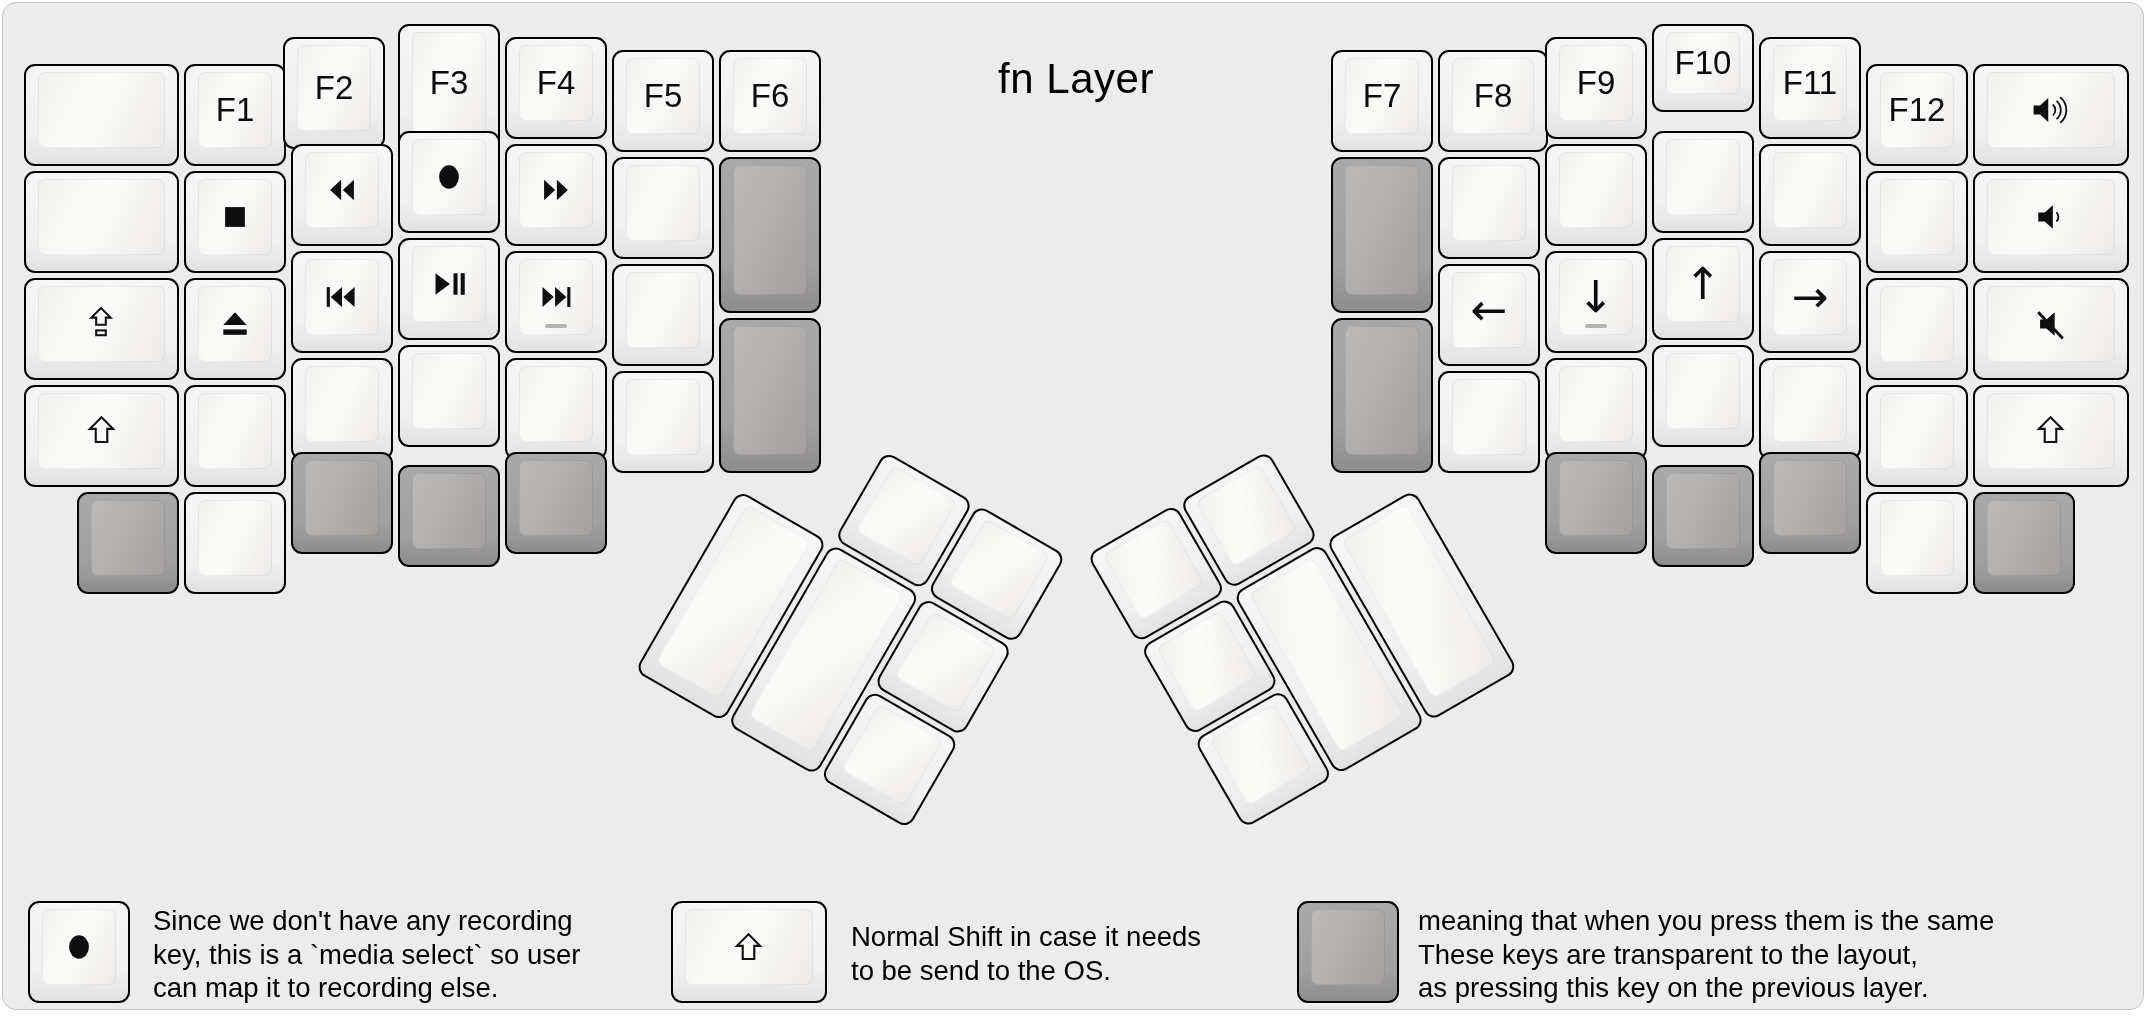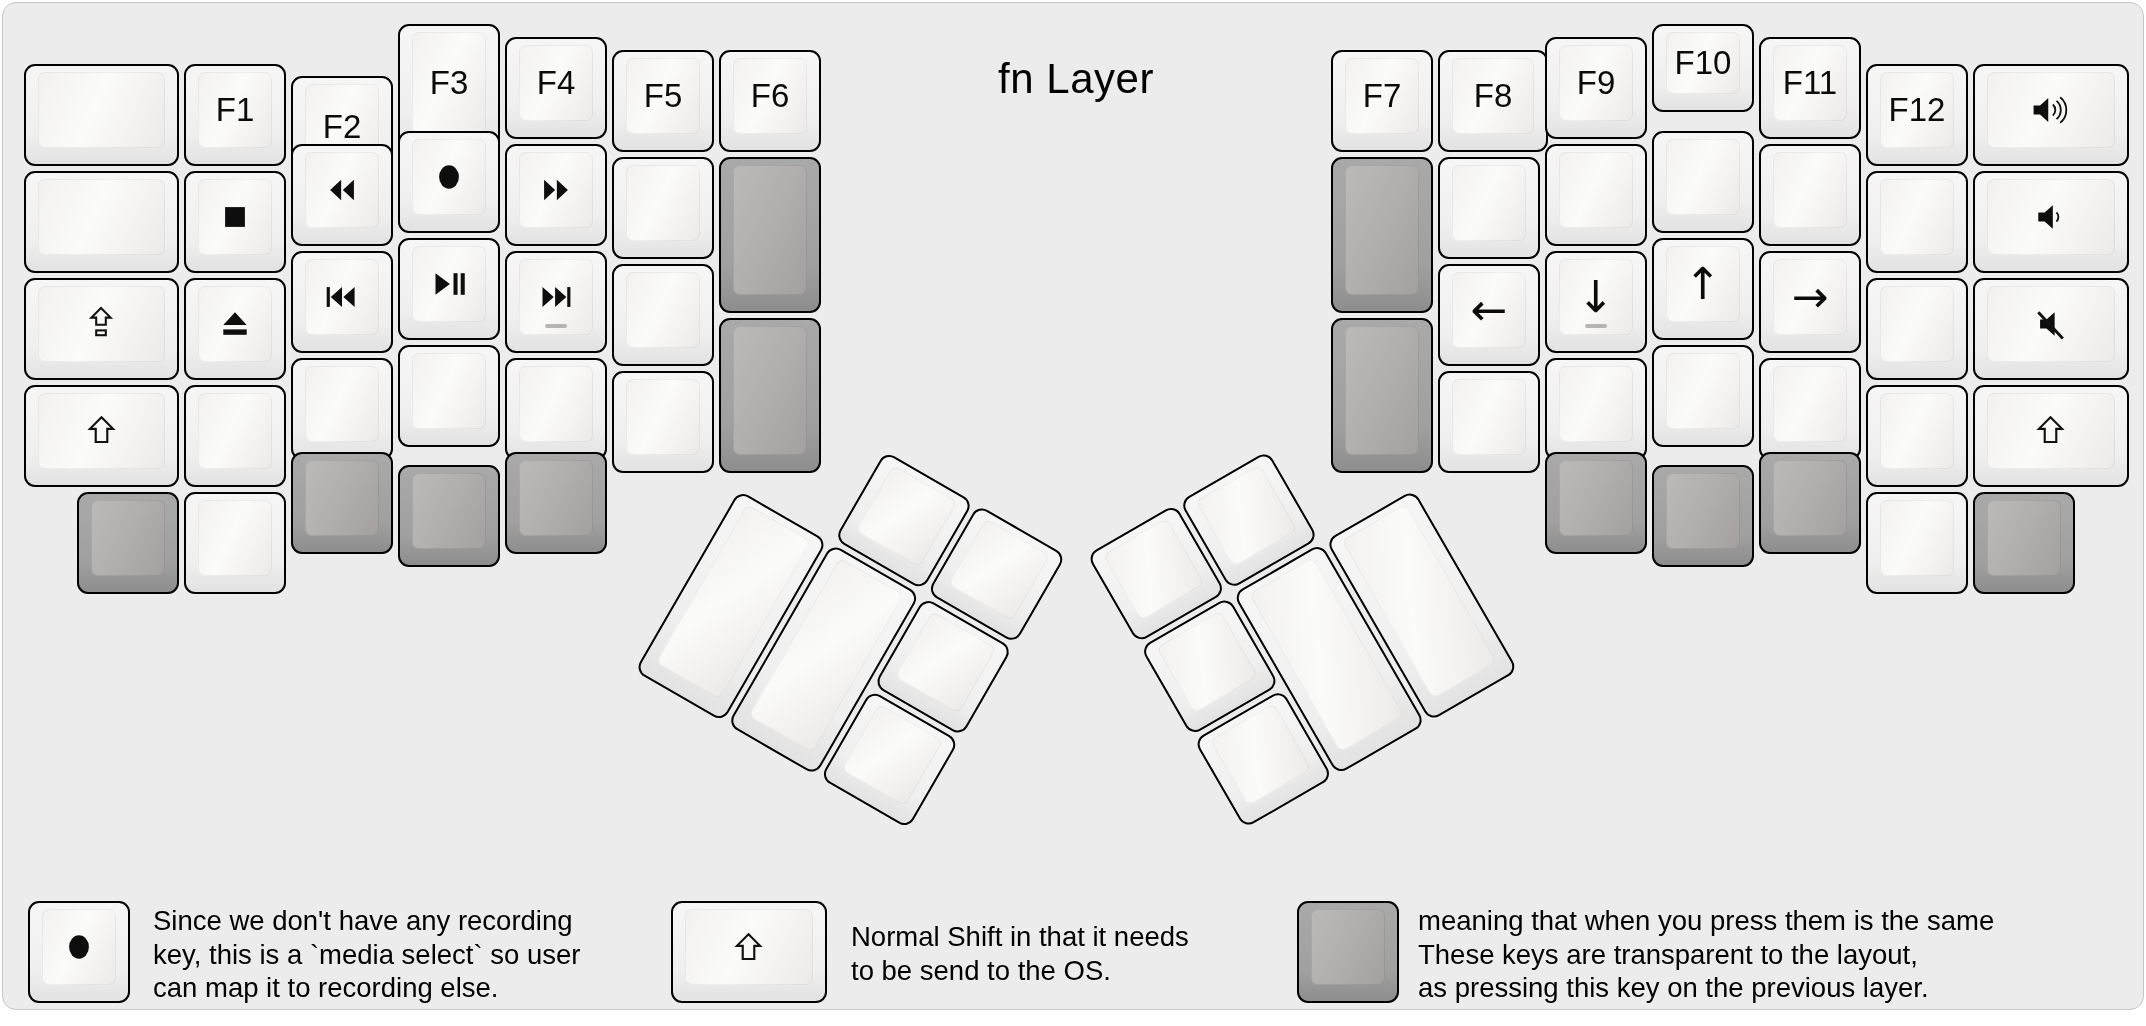--- a/index.html
+++ b/index.html
@@ -82,21 +82,21 @@
             <svg width="36" height="36" viewBox="0 0 40 40">
               <path d="M20 7L33 21H7z"></path>
               <rect x="7" y="26" width="26" height="6"></rect>
             </svg>
           </span>
         </div>
       </div>
       <div class="key" style="left: 181px; top: 381.625px; width: 102px; height: 102px;">
         <div class="key-top"></div>
       </div>
-      <div class="key" style="left: 288px; top: 33.875px; width: 102px; height: 112px; margin-top: 39px;">
+      <div class="key" style="left: 280px; top: 33.875px; width: 102px; height: 112px;">
         <div class="key-top">
           <span class="key-label">F2</span>
         </div>
       </div>
       <div class="key" style="left: 288px; top: 140.875px; width: 102px; height: 102px;">
         <div class="key-top">
           <span>
             <svg width="38" height="34" viewBox="0 0 40 40">
               <path d="M19 8v24L6 20zM34 8v24L21 20z"></path>
             </svg>
@@ -424,21 +424,21 @@
           <div class="key-top">
             <span>
               <svg width="33" height="35" viewBox="0 0 40 40">
                 <path d="M20 4l14 14h-7v16H13V18H6z" fill="none" stroke="#111" stroke-width="2.6"></path>
               </svg>
             </span>
           </div>
         </div>
       </div>
     <div class="legend-text" id="legend-text-1" style="left:180px;top:19px;">
-        <div>Normal Shift in that it needs</div>
+        <div>Normal Shift in case it needs</div>
         <div>to be send to the OS.</div>
       </div>
   </div>
   <div class="legend-item" style="left:1294px;top:898px;">
     <div id="legend-key-2" style="position: relative;">
         <div class="key gray" style="left: 0px; top: 0px; width: 102px; height: 102px;">
           <div class="key-top"></div>
         </div>
       </div>
     <div class="legend-text" id="legend-text-2" style="left:121px;top:3px;">

